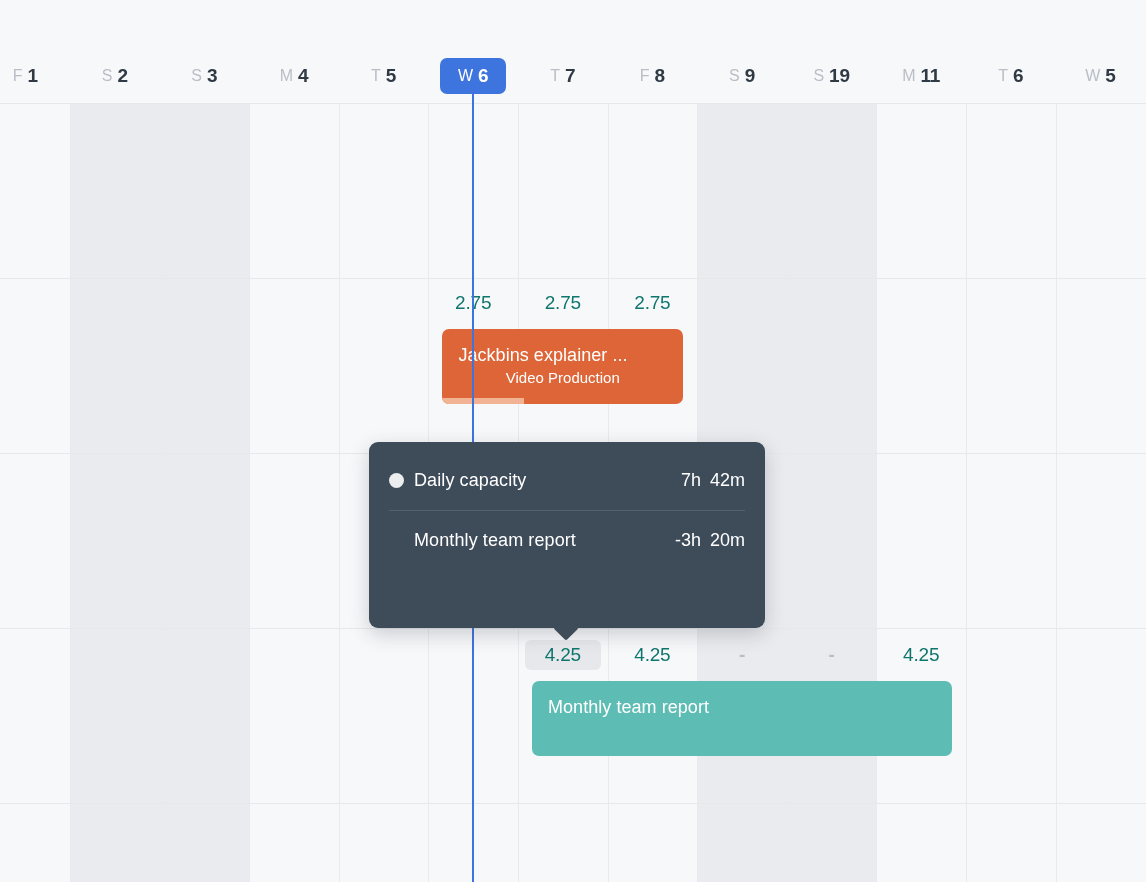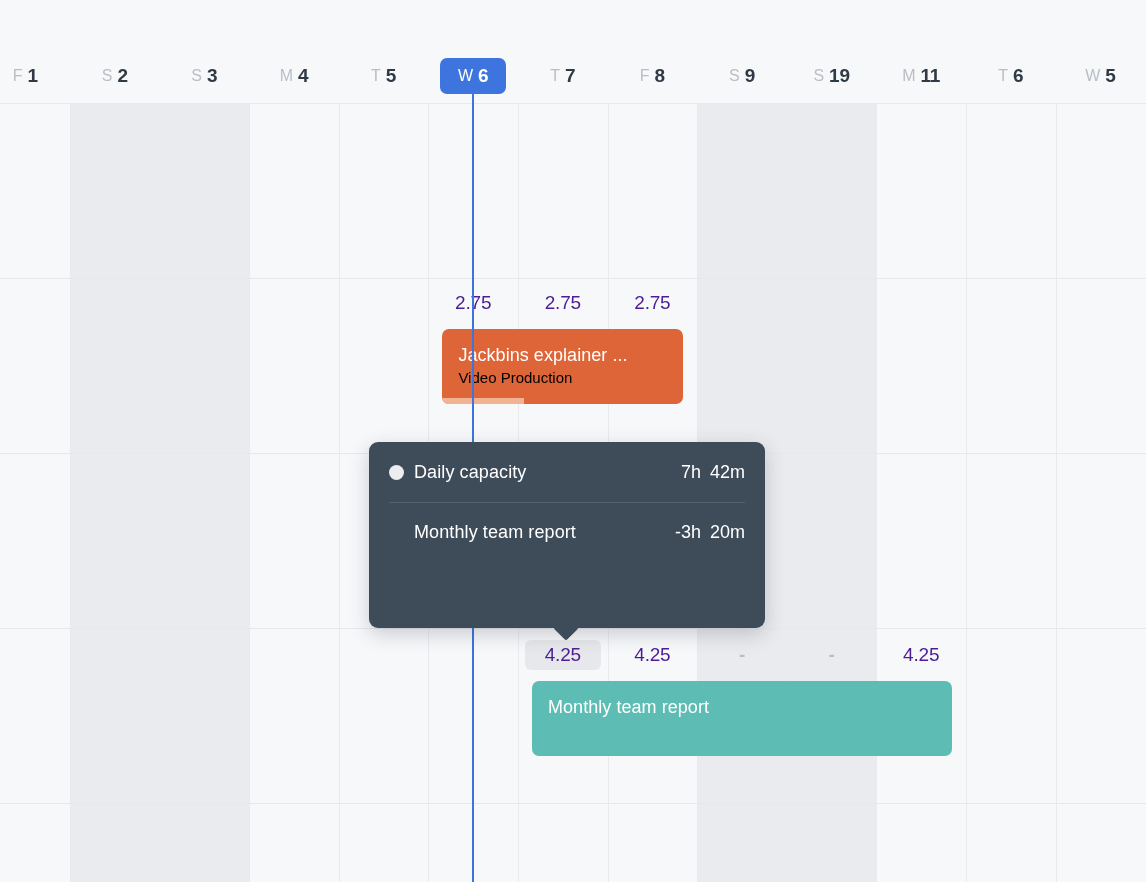--- a/index.html
+++ b/index.html
@@ -116,21 +116,21 @@
 
   
   .cap-num {
     position: absolute;
     height: 30px;
     display: flex;
     align-items: center;
     justify-content: center;
     font-size: 19px;
     font-weight: 400;
-    color: #4c1d95;
+    color: #0f766e;
     letter-spacing: -0.2px;
     z-index: 4;
     box-sizing: border-box;
   }
   .cap-num.dash {
     color: #b9bec6;
     font-weight: 700;
   }
   .cap-num.hovered {
     background: #e7e8eb;
@@ -170,21 +170,21 @@
     height: 6px;
   }
 
   
   .tooltip {
     position: absolute;
     background: #3e4b59;
     border-radius: 9px;
     z-index: 20;
     box-shadow: 0 6px 20px rgba(35,45,60,.22);
-    padding: 0 20px;
+    padding: 8px 20px;
     box-sizing: border-box;
   }
   .tt-row {
     display: flex;
     align-items: center;
     height: 60px;
     position: relative;
   }
   .tt-row + .tt-row::before {
     content: "";
@@ -320,21 +320,21 @@
   </div>
 
   <div class="today-line" id="today-line" style="left: 472.2px;"></div>
 
   <div id="overlay-layer">
       <div class="cap-num" style="left: 435.2px; width: 76px; top: 288px;">2.75</div>
       <div class="cap-num" style="left: 524.8px; width: 76px; top: 288px;">2.75</div>
       <div class="cap-num" style="left: 614.4px; width: 76px; top: 288px;">2.75</div>
       <div class="task-card" style="background: rgb(221, 101, 55); left: 442.4px; width: 240.8px; top: 329px; height: 75px;">
         <div class="t-title">Jackbins explainer ...</div>
-        <div class="t-sub" style="color: #000000;">Video Production</div>
+        <div class="t-sub" style="color: #ffffff; text-align: center;">Video Production</div>
         <div class="t-progress" style="background: rgb(242, 179, 149); width: 34%;"></div>
       </div>
       <div class="cap-num hovered" style="left: 524.8px; width: 76px; top: 640px;">4.25</div>
       <div class="cap-num" style="left: 614.4px; width: 76px; top: 640px;">4.25</div>
       <div class="cap-num dash" style="left: 704px; width: 76px; top: 640px;">-</div>
       <div class="cap-num dash" style="left: 793.6px; width: 76px; top: 640px;">-</div>
       <div class="cap-num" style="left: 883.2px; width: 76px; top: 640px;">4.25</div>
       <div class="task-card" style="background: rgb(93, 189, 180); left: 532px; width: 420px; top: 681px; height: 75px;">
         <div class="t-title">Monthly team report</div>
       </div>

